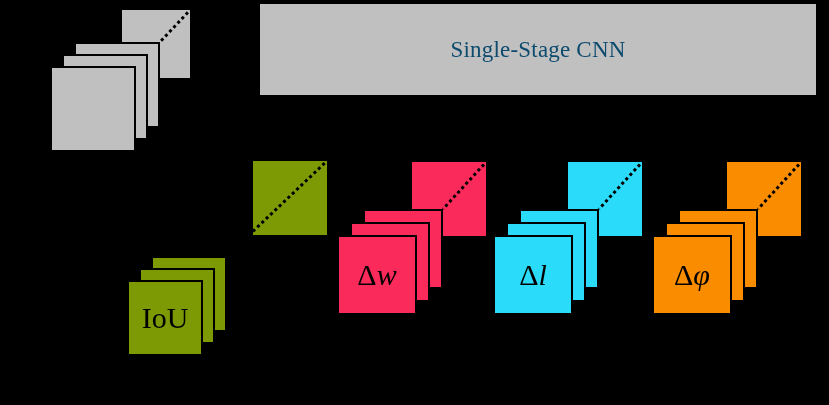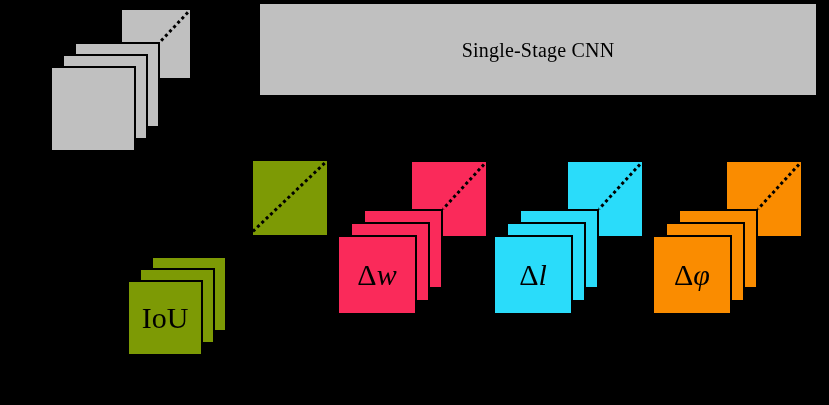--- a/index.html
+++ b/index.html
@@ -22,23 +22,23 @@
   
   .cnn-box {
     position: absolute;
     box-sizing: border-box;
     display: flex;
     align-items: center;
     justify-content: center;
     border: 2px solid #000000;
   }
   .cnn-label {
-    font-size: 20px;
+    font-size: 23px;
     line-height: 1;
-    color: #000000;
+    color: #0c4a6e;
     letter-spacing: 0.2px;
     white-space: nowrap;
   }
 
   
   .stack {
     position: absolute;
   }
   .plate {
     position: absolute;

